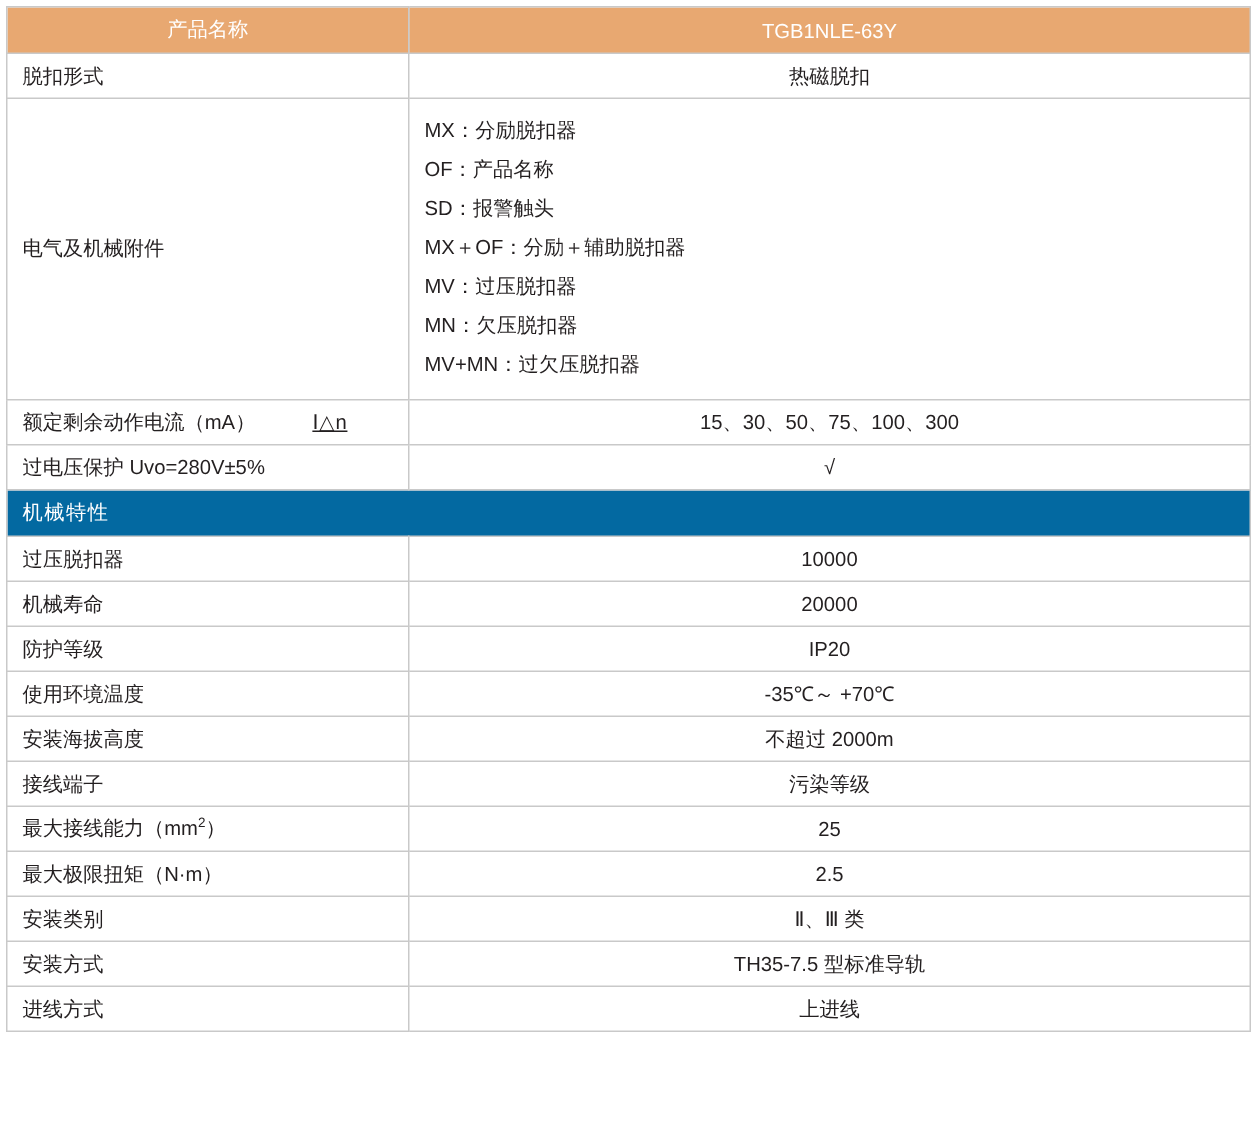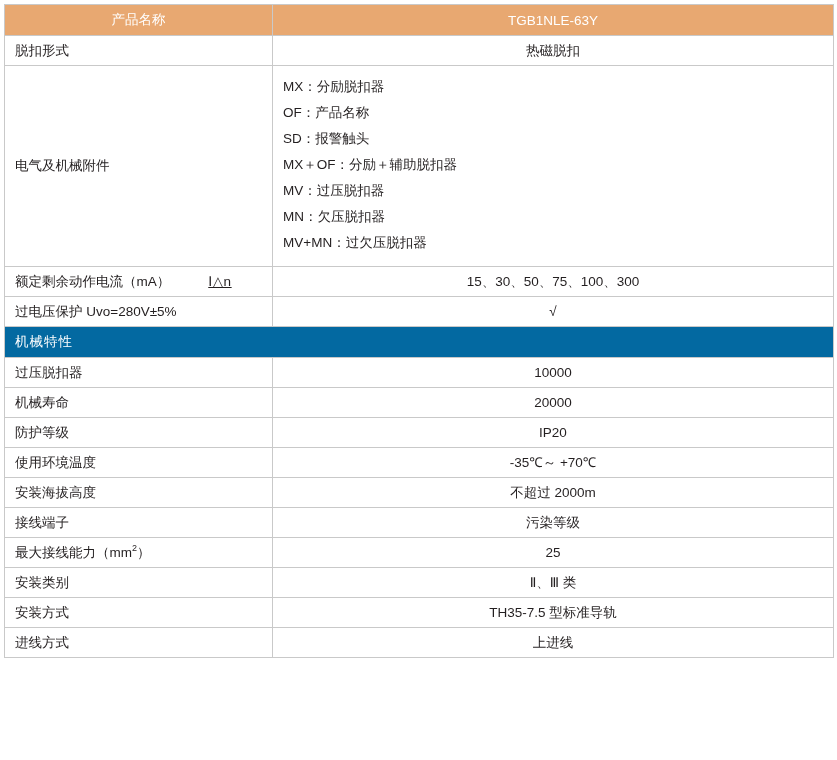--- a/index.html
+++ b/index.html
@@ -138,20 +138,24 @@
     </tr>
     <tr>
       <td class="label">接线端子</td>
       <td class="value">污染等级</td>
     </tr>
     <tr>
       <td class="label"><span>最大接线能力（mm</span><span class="sup">2</span><span>）</span></td>
       <td class="value">25</td>
     </tr>
     <tr>
+      <td class="label">最大极限扭矩（N·m）</td>
+      <td class="value">2.5</td>
+    </tr>
+    <tr>
       <td class="label">安装类别</td>
       <td class="value">Ⅱ、Ⅲ 类</td>
     </tr>
     <tr>
       <td class="label">安装方式</td>
       <td class="value">TH35-7.5 型标准导轨</td>
     </tr>
     <tr>
       <td class="label">进线方式</td>
       <td class="value">上进线</td>

